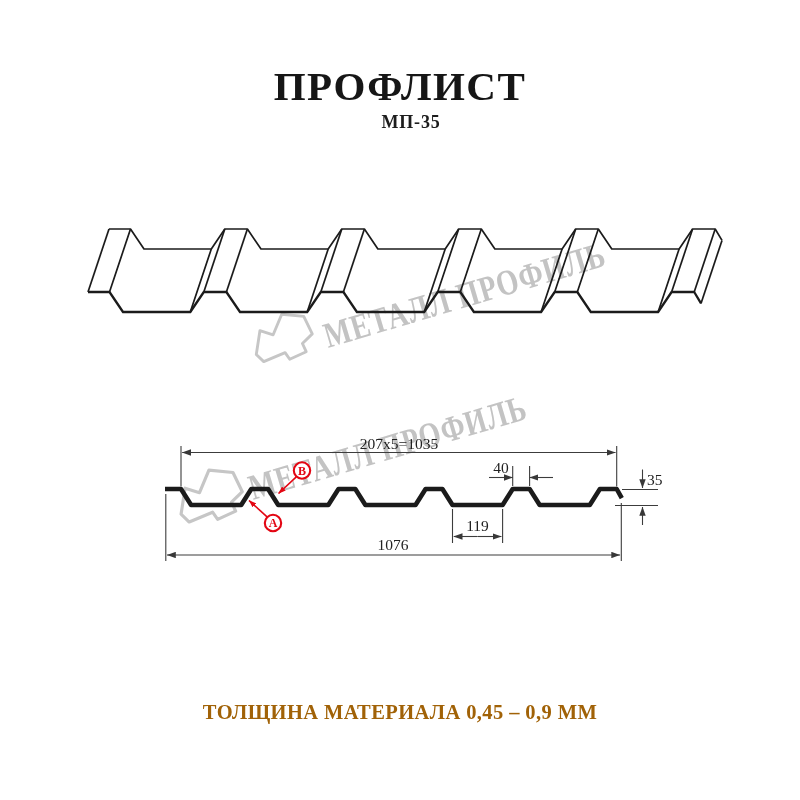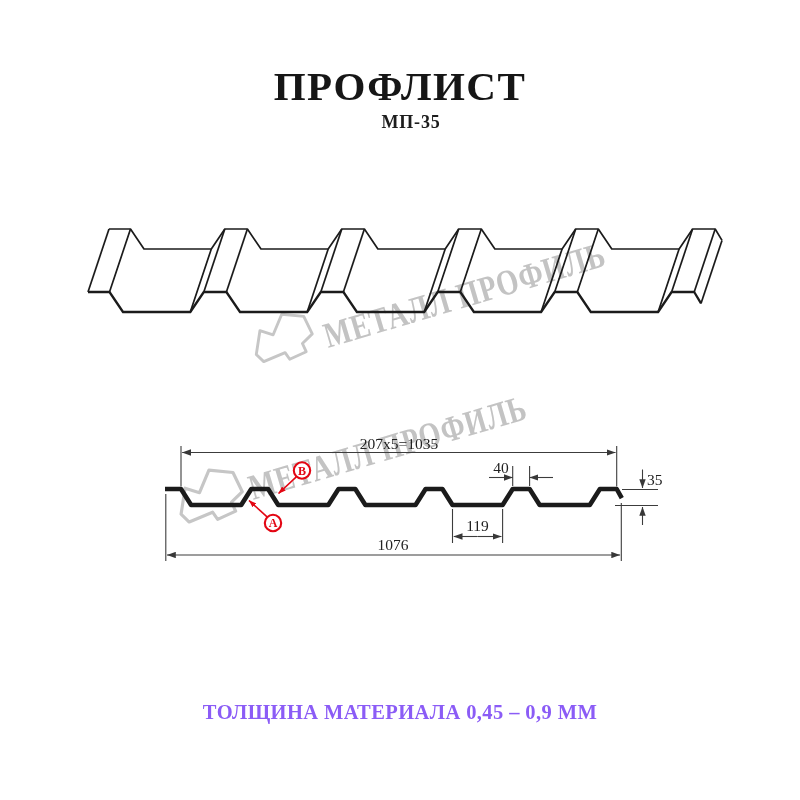--- a/index.html
+++ b/index.html
@@ -11,21 +11,21 @@
   .title{
     position:absolute;left:0;top:62px;width:800px;text-align:center;
     font-size:41px;font-weight:800;letter-spacing:1.5px;color:#161616;
   }
   .subtitle{
     position:absolute;left:11px;top:112px;width:800px;text-align:center;
     font-size:18px;font-weight:600;letter-spacing:.8px;color:#1d1d1d;
   }
   .footer{
     position:absolute;left:0;top:701px;width:800px;text-align:center;
-    font-size:20.5px;font-weight:600;letter-spacing:.4px;color:#8b5cf6;
+    font-size:20.5px;font-weight:600;letter-spacing:.4px;color:#a16207;
   }
   svg.canvas{position:absolute;left:0;top:0;}
   .dimtxt{font-size:15.5px;fill:#222;font-weight:400;}
   .callout-letter{font-size:12px;font-weight:700;fill:#e30613;}
   .wmtext{font-size:36px;font-weight:700;fill:#c3c3c3;letter-spacing:1px;}
 </style>
 </head>
 <body>
 
 <div class="page">

